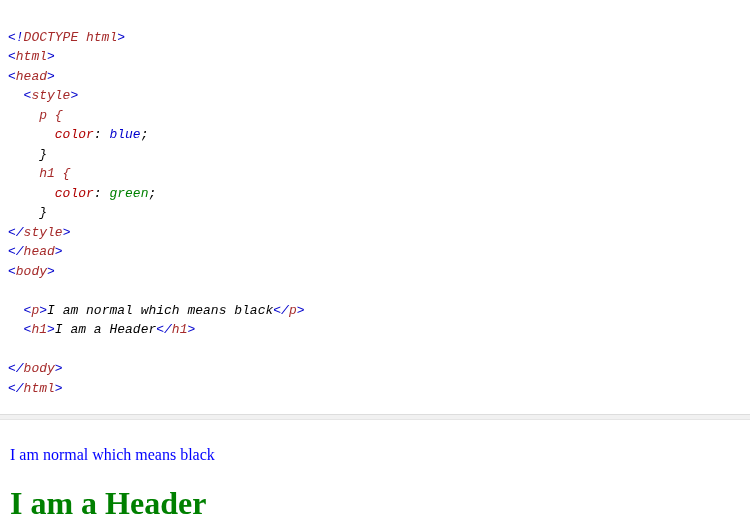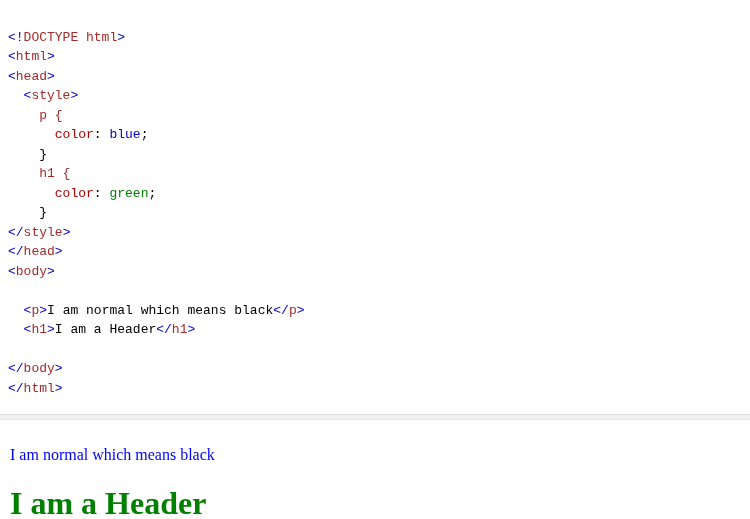--- a/index.html
+++ b/index.html
@@ -8,20 +8,21 @@
     font-family: "Courier New", Courier, monospace;
     font-size: 13px;
     background: #ffffff;
     width: 750px;
   }
   .code-pane {
     padding: 8px;
     line-height: 1.5;
     white-space: pre;
     color: #000;
+    font-style: italic;
   }
   .indent1 { padding-left: 2ch; display: inline; }
   .indent2 { padding-left: 4ch; display: inline; }
   .indent3 { padding-left: 6ch; display: inline; }
   .angle { color: #0000cc; }
   .tag { color: #a52a2a; }
   .doctype { color: #a52a2a; }
   .selector { color: #a52a2a; }
   .prop { color: #b00000; }
   .val { color: #0000cc; }

